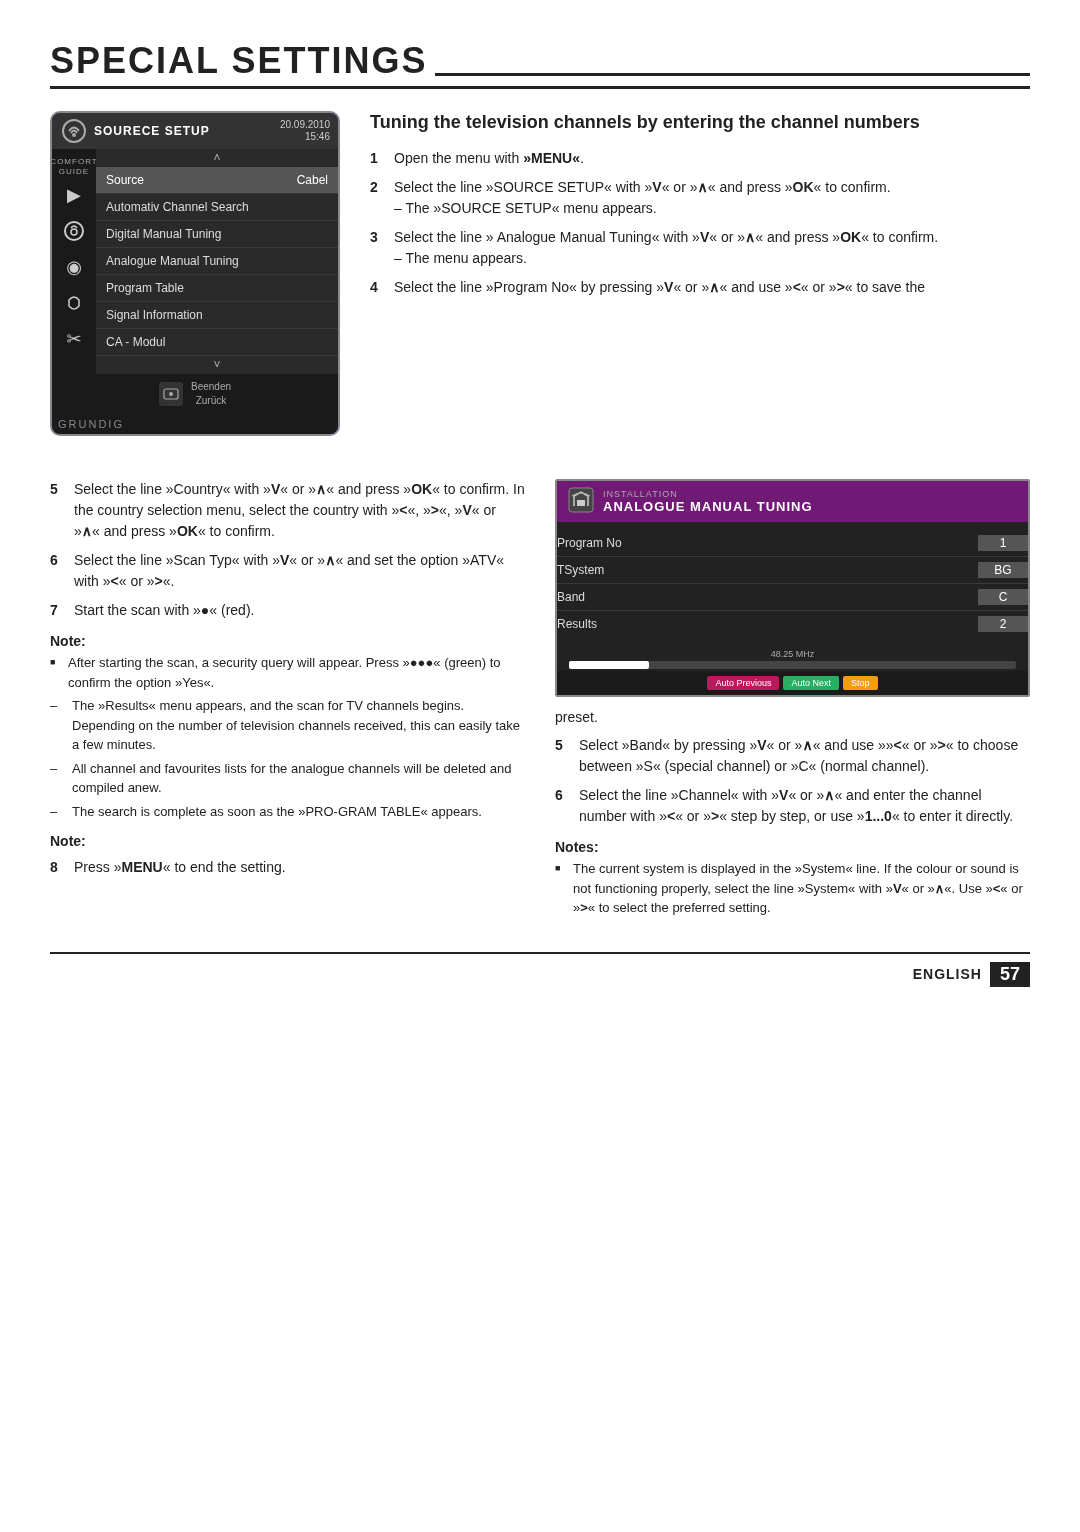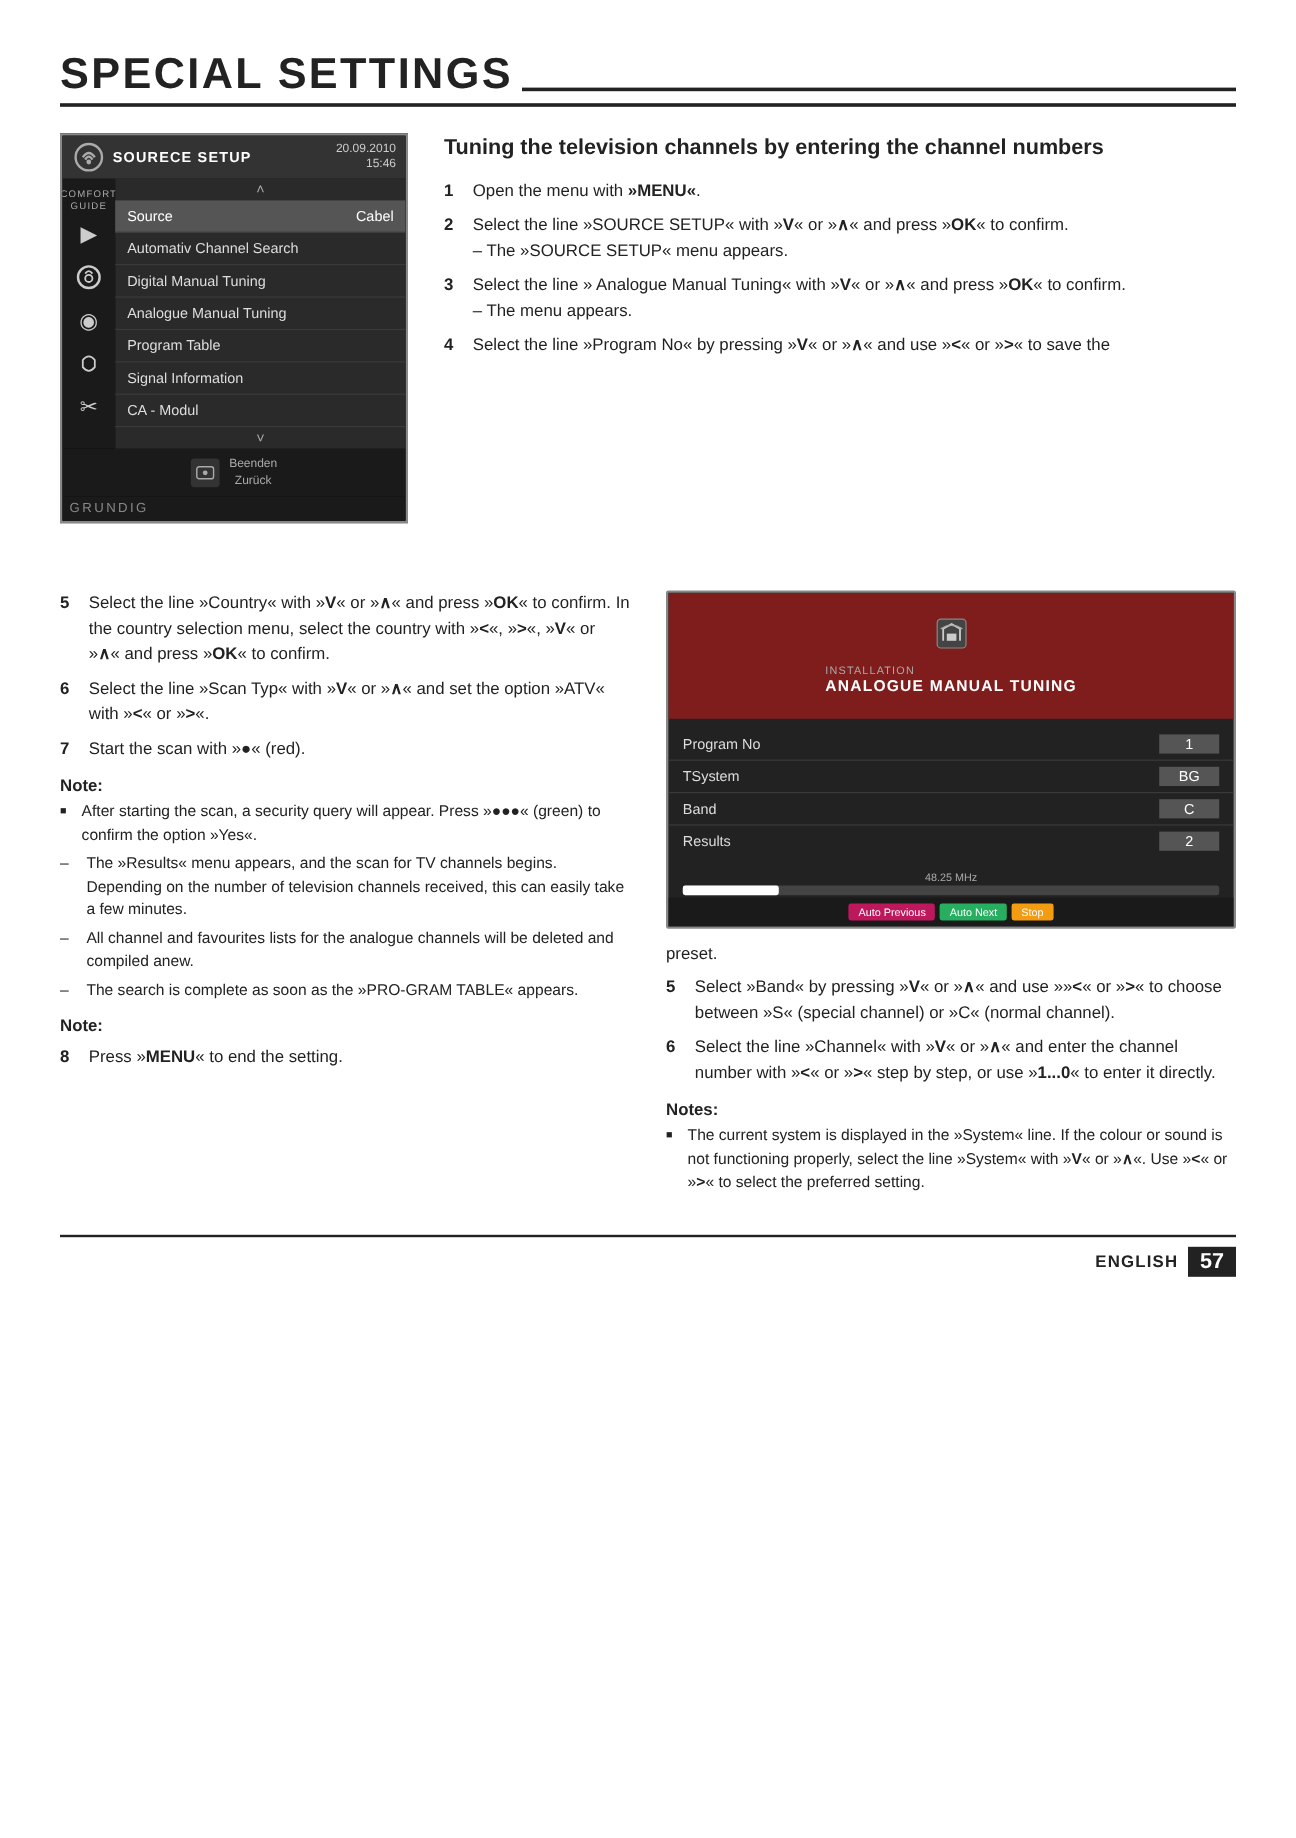--- a/index.html
+++ b/index.html
@@ -44,24 +44,24 @@
       width: 290px;
       flex-shrink: 0;
     }
     .right-col {
       flex: 1;
     }
 
     
     .tv-menu-box {
       border: 2px solid #888;
-      background: #000000;
-      border-radius: 0;
+      background: #1d4ed8;
+      border-radius: 10px;
       overflow: hidden;
-      margin-bottom: 34px;
+      margin-bottom: 21px;
     }
     .tv-menu-header {
       background: #333;
       display: flex;
       align-items: center;
       justify-content: space-between;
       padding: 4px 8px;
     }
     .tv-menu-header-left {
       display: flex;
@@ -241,26 +241,25 @@
 
     
     .amt-box {
       border: 2px solid #888;
       background: #222;
       border-radius: 2px;
       overflow: hidden;
       margin-bottom: 12px;
     }
     .amt-header {
-      background: #7f1d1d;
+      background: #701a75;
       display: flex;
       align-items: center;
       gap: 8px;
-      padding: 20px 10px;
-      flex-direction: column;
+      padding: 5px 10px;
     }
     .amt-title-block {
       display: flex;
       flex-direction: column;
     }
     .amt-label-small {
       font-size: 9px;
       color: #aaa;
       letter-spacing: 1px;
       text-transform: uppercase;
@@ -272,21 +271,21 @@
       letter-spacing: 1px;
       text-transform: uppercase;
     }
     .amt-rows {
       padding: 8px 0;
     }
     .amt-row {
       display: flex;
       justify-content: space-between;
       align-items: center;
-      padding: 5px 12px;
+      padding: 5px 0;
       border-bottom: 1px solid #3a3a3a;
       color: #ddd;
       font-size: 12px;
     }
     .amt-row:last-child { border-bottom: none; }
     .amt-row-val {
       background: #555;
       color: #fff;
       padding: 1px 14px;
       min-width: 50px;

